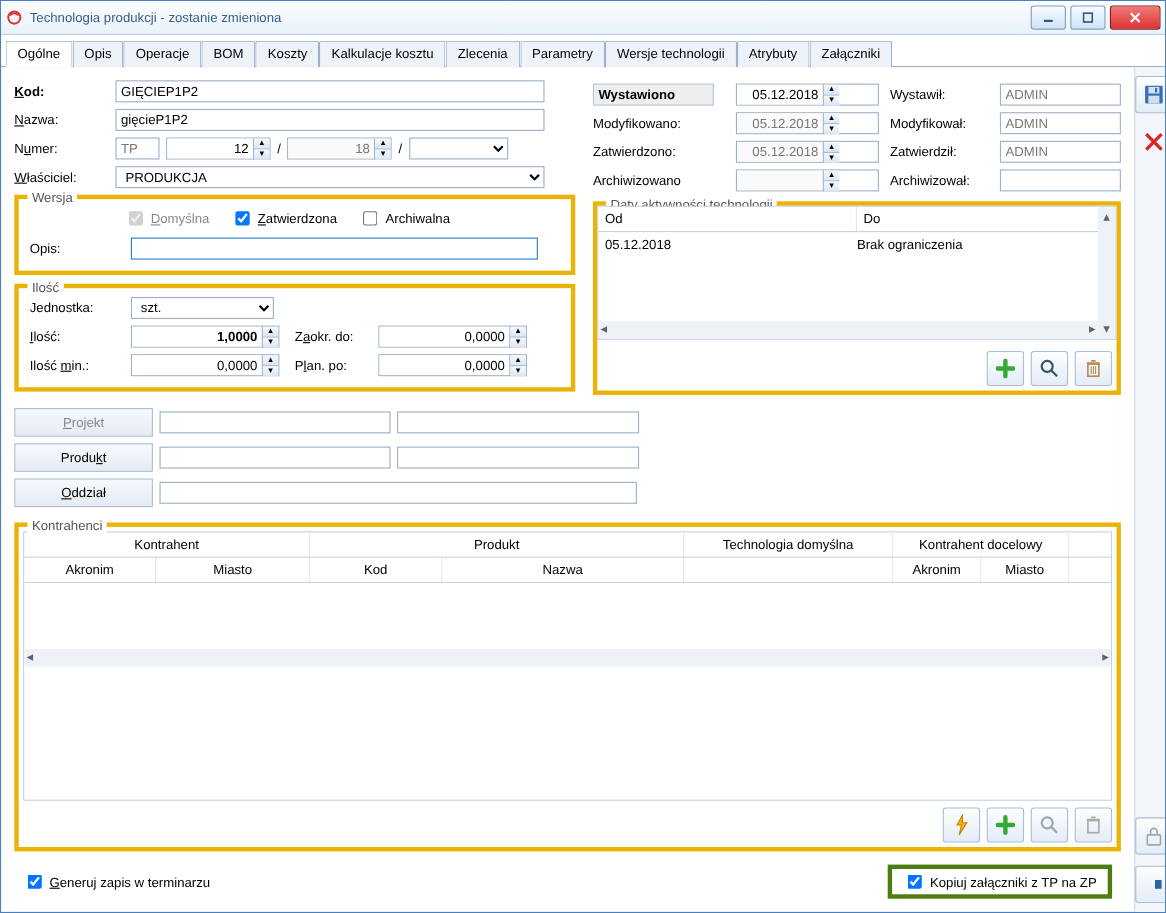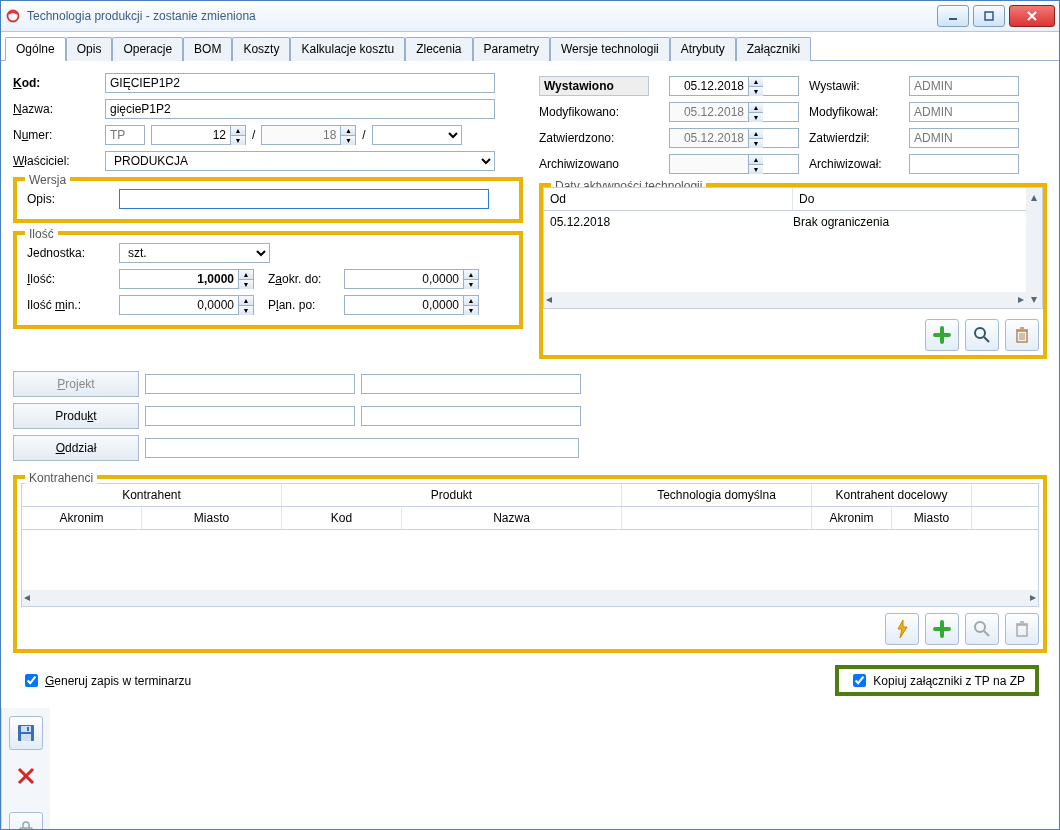--- a/index.html
+++ b/index.html
@@ -6,21 +6,21 @@
   .window{width:1060px;height:830px;border:1px solid #4a7fbf;box-sizing:border-box;display:flex;flex-direction:column}
   .titlebar{height:30px;background:linear-gradient(#fdfefe,#e8f1fb);display:flex;align-items:center;padding:0 4px;border-bottom:1px solid #b6c7dc}
   .titlebar .ticon{width:16px;height:16px;margin-right:6px;display:flex;align-items:center;justify-content:center}
   .titlebar .title{color:#3b5c86;flex:1}
   .winbtns{display:flex;gap:4px}
   .winbtn{width:30px;height:20px;border:1px solid #7f9db9;border-radius:3px;background:linear-gradient(#f7fbff,#cfe3f7);display:flex;align-items:center;justify-content:center;font-size:11px;color:#22416a}
   .winbtn.close{background:linear-gradient(#f07a78,#d33);border-color:#8c1f1a;color:#fff;width:44px}
   .tabs{display:flex;border-bottom:1px solid #9ab0cc;padding:4px 4px 0 4px;background:#fff}
   .tab{padding:4px 10px;border:1px solid #9ab0cc;border-bottom:none;margin-right:0;border-top-left-radius:2px;border-top-right-radius:2px;background:#eef3f9;position:relative;top:1px}
   .tab.active{background:#fff;font-weight:normal;border-bottom:1px solid #fff}
-  .body{flex:1;display:flex;flex-direction:column;overflow:hidden}
+  .body{flex:1;display:flex;flex-direction:row;overflow:hidden}
   .form{flex:1;padding:12px 12px 8px 12px;display:flex;flex-direction:column}
   .sidebar{width:48px;background:#f3f6fb;border-left:1px solid #cfd9e6;display:flex;flex-direction:column;align-items:center;padding-top:8px;gap:10px}
   .sidebtn{width:32px;height:32px;border:1px solid #a9bcd4;border-radius:3px;background:linear-gradient(#fdfefe,#e3ecf7);display:flex;align-items:center;justify-content:center}
   .row{display:flex;align-items:center;margin-bottom:6px;gap:6px}
   .lbl{width:86px}
   .lbl u{text-decoration:underline}
   input[type=text],select{border:1px solid #9bb0c9;height:20px;box-sizing:border-box;padding:0 4px;font:inherit;background:#fff}
   input.wide{width:390px}
   .spin{display:inline-flex;align-items:center;border:1px solid #9bb0c9;height:20px;box-sizing:border-box}
   .spin input{border:none;height:18px;text-align:right;padding:0 4px;width:70px;font:inherit;outline:none}
@@ -138,31 +138,45 @@
             <span>/</span>
             <select style="width:90px"></select>
           </div>
           <div class="row">
             <span class="lbl"><u>W</u>łaściciel:</span>
             <select style="width:390px"><option>PRODUKCJA</option></select>
           </div>
 
           <div class="fieldset">
             <span class="legend">Wersja</span>
+            <div class="row" style="margin-bottom:8px;margin-left:86px">
+              <label class="chk disabled">
+                  <input type="checkbox" checked="" disabled="" style=""> 
+                  <span><u>D</u>omyślna</span>
+                </label>
+              <label class="chk">
+                  <input type="checkbox" checked="" style=""> 
+                  <span><u>Z</u>atwierdzona</span>
+                </label>
+              <label class="chk">
+                  <input type="checkbox" style=""> 
+                  <span>Archiwalna</span>
+                </label>
+            </div>
             <div class="row" style="margin-bottom:0">
               <span class="lbl">Opis:</span>
               <input type="text" style="width: 370px; border: 1px solid rgb(42, 122, 209);" value="">
             </div>
           </div>
 
           <div class="fieldset">
             <span class="legend">Ilość</span>
             <div class="row">
               <span class="lbl">Jednostka:</span>
-              <select style="width:151px"><option>szt.</option></select>
+              <select style="width:130px"><option>szt.</option></select>
             </div>
             <div class="row">
               <span class="lbl"><u>I</u>lość:</span>
               <span class="spin">
                   <input style="width: 110px; font-weight: bold;" value="1,0000">
                   <span class="arrows">
                     <div>▲</div>
                     <div>▼</div>
                   </span>
                 </span>

